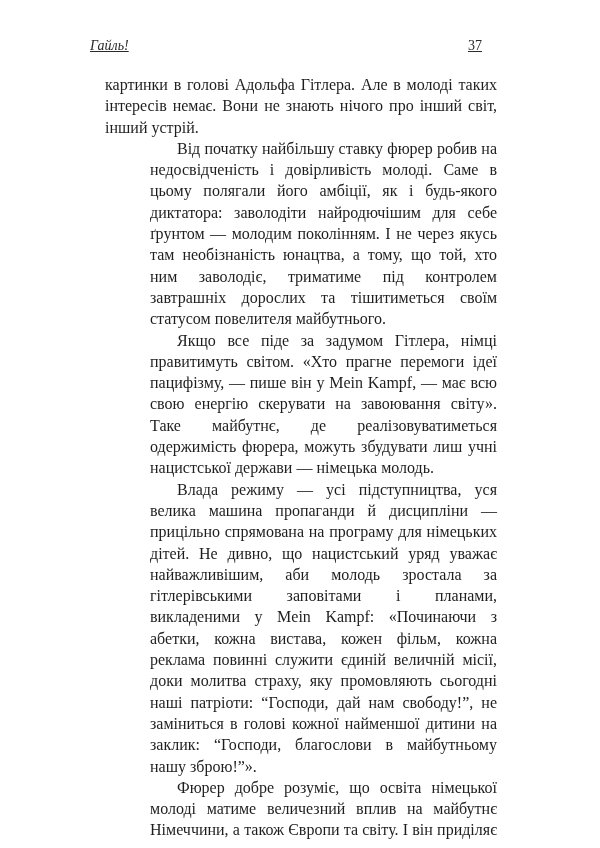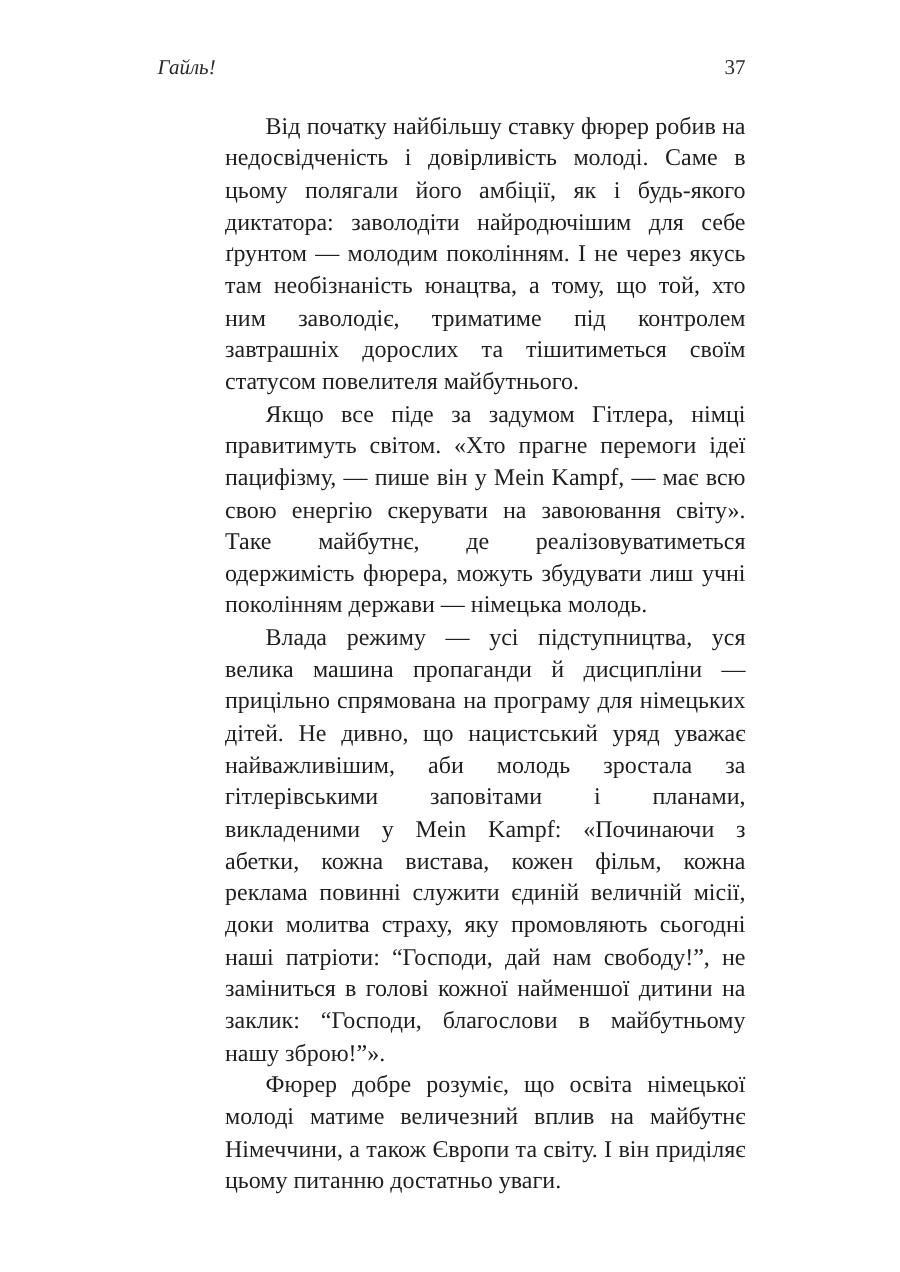--- a/index.html
+++ b/index.html
@@ -17,27 +17,28 @@
   .page {
     position: relative;
     width: 600px;
     height: 848px;
     background: #ffffff;
     overflow: hidden;
   }
   .page-header {
     position: absolute;
     top: 38px;
-    left: 105px;
+    left: 90px;
     width: 392px;
     display: flex;
     justify-content: space-between;
     align-items: baseline;
     font-size: 14px;
     color: #2a2a2a;
+    text-decoration: underline;
   }
   .running-title {
     font-style: italic;
   }
   .page-number {
     font-style: normal;
   }
   .body-text {
     position: absolute;
     top: 74px;
@@ -61,19 +62,20 @@
 <body>
 
 <div class="page">
 
   <header class="page-header">
     <span class="running-title">Гайль!</span>
     <span class="page-number">37</span>
   </header>
 
   <main class="body-text">
+    <p class="no-indent">картинки в голові Адольфа Гітлера. Але в молоді таких інтересів немає. Вони не знають нічого про інший світ, інший устрій.</p>
     <p class="indent">Від початку найбільшу ставку фюрер робив на недосвідченість і довірливість молоді. Саме в цьому полягали його амбіції, як і будь-якого диктатора: заволодіти найродючішим для себе ґрунтом — молодим поколінням. І не через якусь там необізнаність юнацтва, а тому, що той, хто ним заволодіє, триматиме під контролем завтрашніх дорослих та тішитиметься своїм статусом повелителя майбутнього.</p>
-    <p class="indent">Якщо все піде за задумом Гітлера, німці правитимуть світом. «Хто прагне перемоги ідеї пацифізму, — пише він у Mein Kampf, — має всю свою енергію скерувати на завоювання світу». Таке майбутнє, де реалізовуватиметься одержимість фюрера, можуть збудувати лиш учні поколінням держави — німецька молодь.</p>
+    <p class="indent">Якщо все піде за задумом Гітлера, німці правитимуть світом. «Хто прагне перемоги ідеї пацифізму, — пише він у Mein Kampf, — має всю свою енергію скерувати на завоювання світу». Таке майбутнє, де реалізовуватиметься одержимість фюрера, можуть збудувати лиш учні нацистської держави — німецька молодь.</p>
     <p class="indent">Влада режиму — усі підступництва, уся велика машина пропаганди й дисципліни — прицільно спрямована на програму для німецьких дітей. Не дивно, що нацистський уряд уважає найважливішим, аби молодь зростала за гітлерівськими заповітами і планами, викладеними у Mein Kampf: «Починаючи з абетки, кожна вистава, кожен фільм, кожна реклама повинні служити єдиній величній місії, доки молитва страху, яку промовляють сьогодні наші патріоти: “Господи, дай нам свободу!”, не заміниться в голові кожної найменшої дитини на заклик: “Господи, благослови в майбутньому нашу зброю!”».</p>
     <p class="indent">Фюрер добре розуміє, що освіта німецької молоді матиме величезний вплив на майбутнє Німеччини, а також Європи та світу. І він приділяє цьому питанню достатньо уваги.</p>
   </main>
 
 </div>
 
 </body></html>

